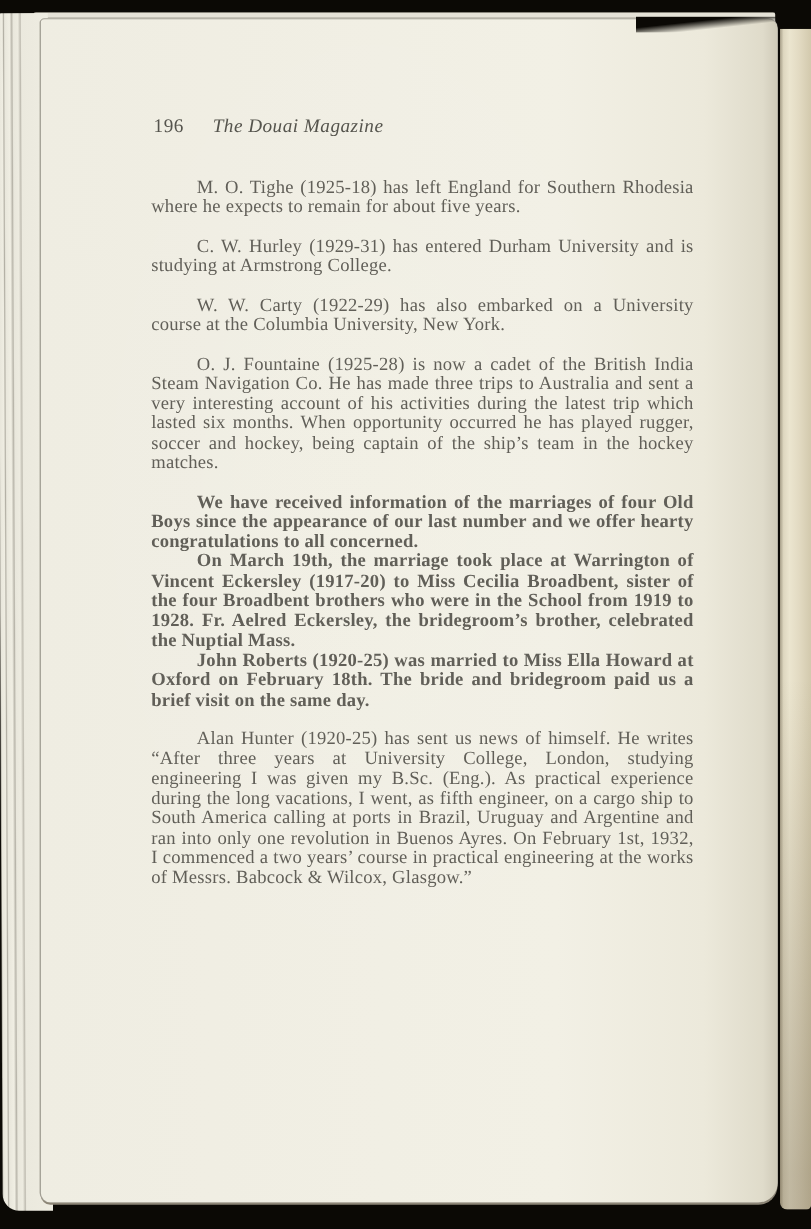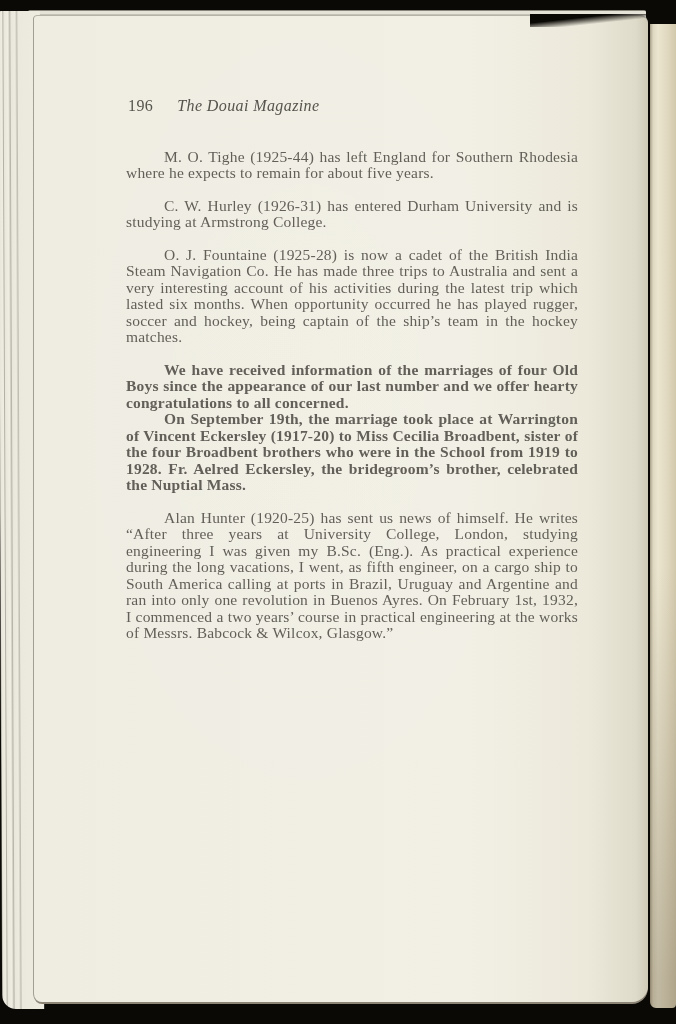--- a/index.html
+++ b/index.html
@@ -76,28 +76,30 @@
   <div class="page-stack"></div>
   <div class="fore-edge"></div>
   <div class="page">
     <div class="text">
 
       <div class="pg-header">
         <span class="num">196</span><span class="title">The Douai Magazine</span>
       </div>
 
       <div>
-        <p>M. O. Tighe (1925-44) has left England for Southern Rhodesia where he expects to remain for about five years.</p>
-        <p>C. W. Hurley (1926-31) has entered Durham University and is studying at Armstrong College.</p>
+        <p>M. O. Tighe (1925-18) has left England for Southern Rhodesia where he expects to remain for about five years.</p>
+        <p>C. W. Hurley (1929-31) has entered Durham University and is studying at Armstrong College.</p>
+        <p>W. W. Carty (1922-29) has also embarked on a University course at the Columbia University, New York.</p>
         <p>O. J. Fountaine (1925-28) is now a cadet of the British India Steam Navigation Co.  He has made three trips to Australia and sent a very interesting account of his activities during the latest trip which lasted six months.  When opportunity occurred he has played rugger, soccer and hockey, being captain of the ship’s team in the hockey matches.</p>
       </div>
 
       <div class="group">
         <p class="m0">We have received information of the marriages of four Old Boys since the appearance of our last number and we offer hearty congratulations to all concerned.</p>
-        <p class="m0">On September 19th, the marriage took place at Warrington of Vincent Eckersley (1917-20) to Miss Cecilia Broadbent, sister of the four Broadbent brothers who were in the School from 1919 to 1928.  Fr. Aelred Eckersley, the bridegroom’s brother, celebrated the Nuptial Mass.</p>
+        <p class="m0">On March 19th, the marriage took place at Warrington of Vincent Eckersley (1917-20) to Miss Cecilia Broadbent, sister of the four Broadbent brothers who were in the School from 1919 to 1928.  Fr. Aelred Eckersley, the bridegroom’s brother, celebrated the Nuptial Mass.</p>
+        <p class="m0">John Roberts (1920-25) was married to Miss Ella Howard at Oxford on February 18th.   The bride and bridegroom paid us a brief visit on the same day.</p>
       </div>
 
       <div>
         <p>Alan Hunter (1920-25) has sent us news of himself.  He writes “After three years at University College, London, studying engineering I was given my B.Sc. (Eng.).  As practical experience during the long vacations, I went, as fifth engineer, on a cargo ship to South America calling at ports in Brazil, Uruguay and Argentine and ran into only one revolution in Buenos Ayres.  On February 1st, 1932, I commenced a two years’ course in practical engineering at the works of Messrs. Babcock &amp; Wilcox, Glasgow.”</p>
       </div>
 
     </div>
   </div>
   <div class="corner-shade"></div>
 </div>

